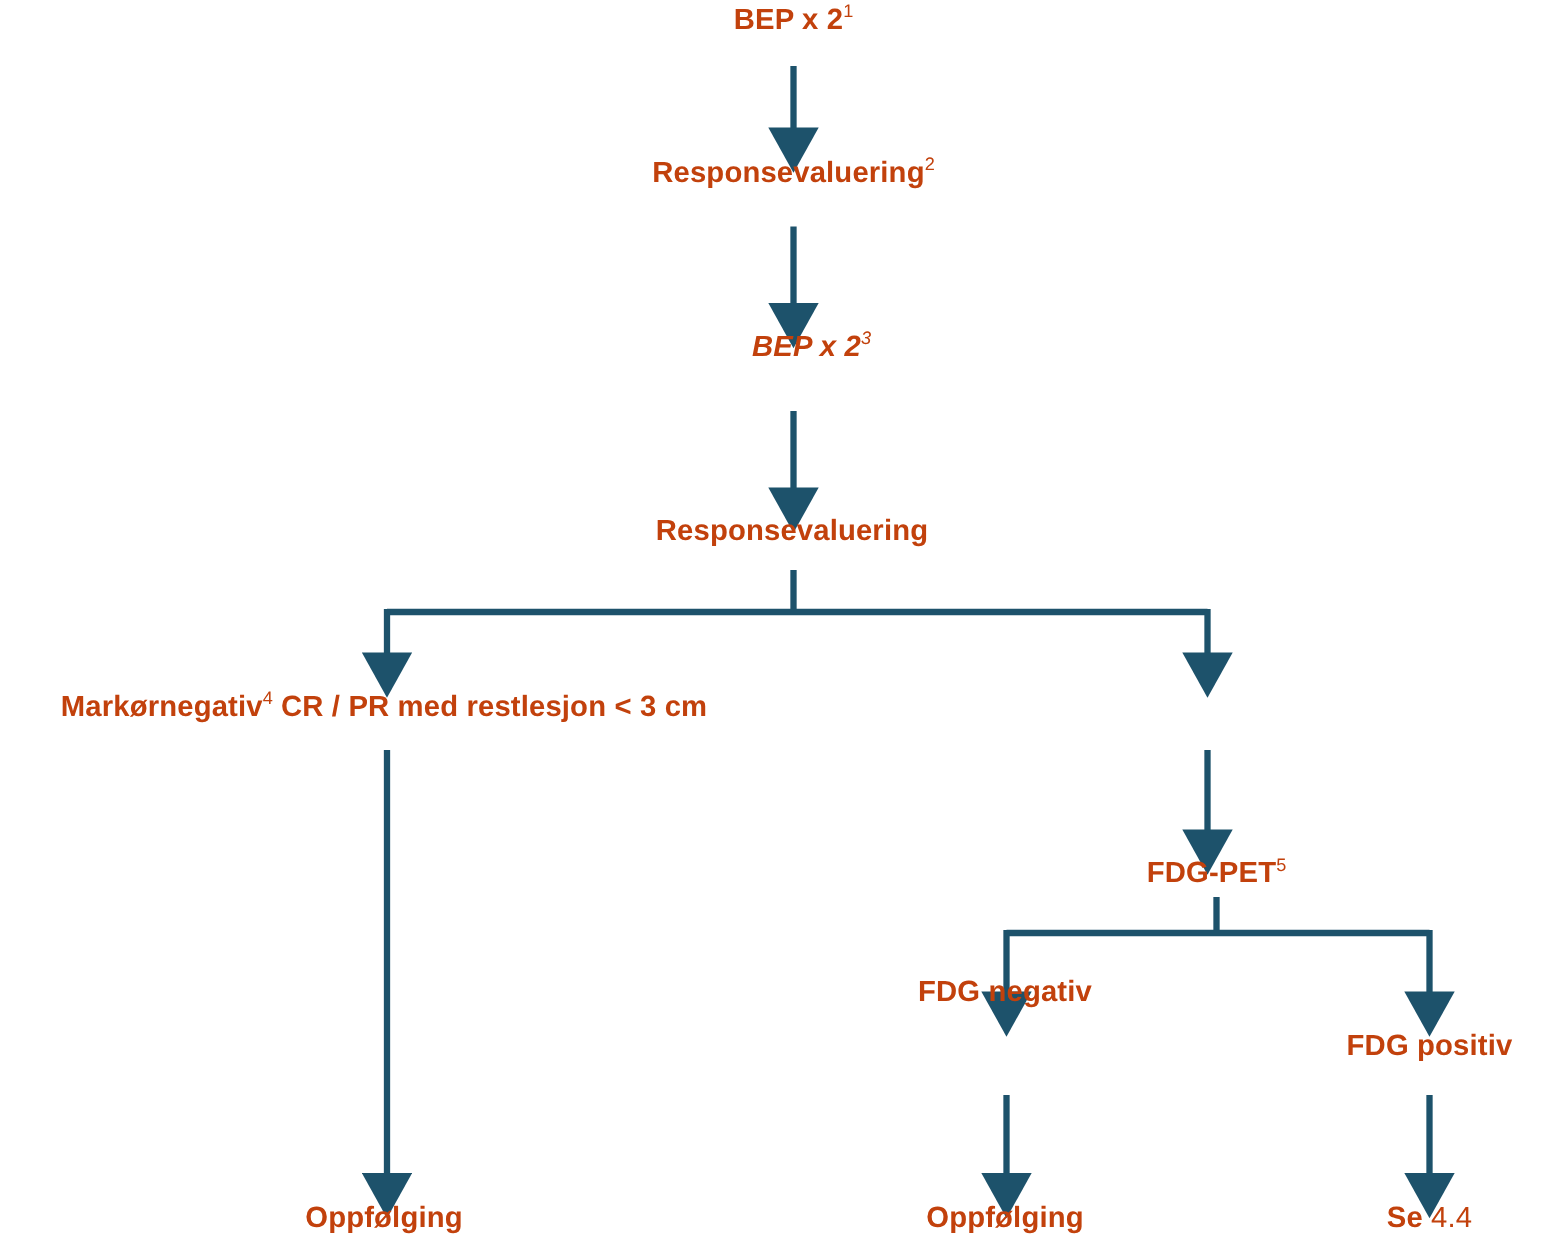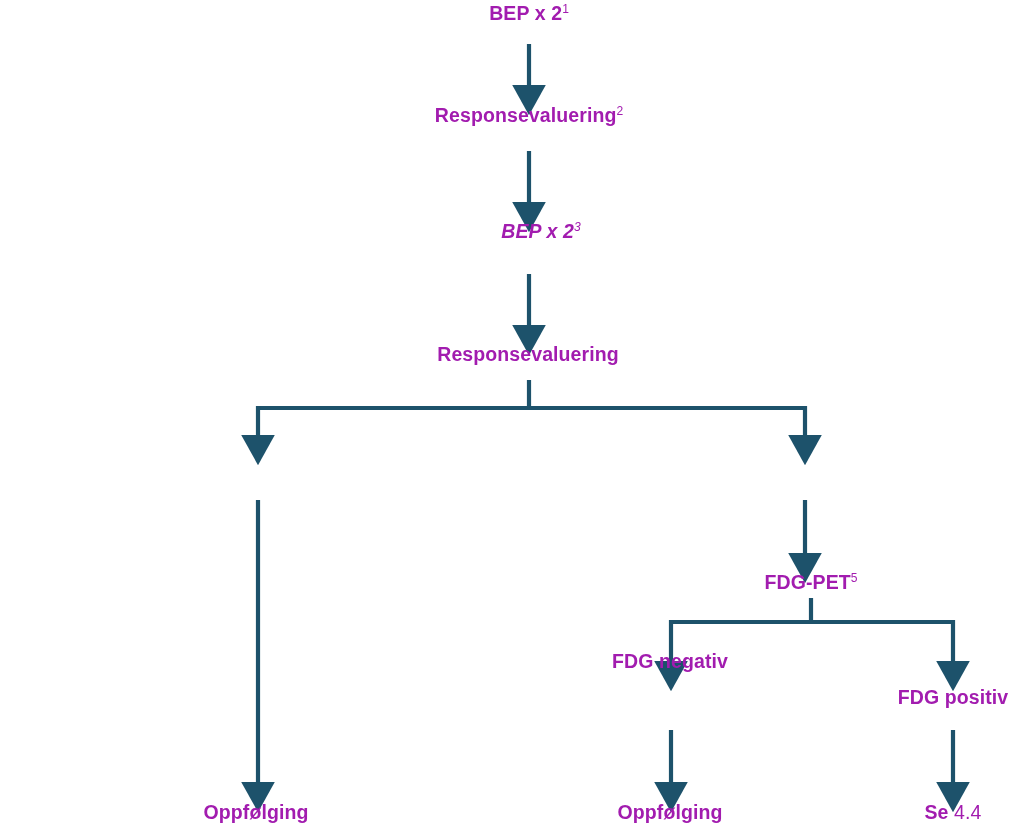--- a/index.html
+++ b/index.html
@@ -21,21 +21,21 @@
   #flow-svg {
     position: absolute;
     left: 0;
     top: 0;
     width: 1031px;
     height: 832px;
   }
   .node {
     position: absolute;
     white-space: nowrap;
-    color: #a21caf;
+    color: #c2410c;
     font-weight: bold;
     font-size: 19.5px;
     line-height: 1;
     letter-spacing: 0.1px;
     transform: translate(-50%, 0);
   }
   .node sup {
     font-size: 0.62em;
     font-weight: normal;
     vertical-align: super;
@@ -96,20 +96,21 @@
   </svg>
 
   <div class="node node-bep1"><span>BEP x 2</span><sup>1</sup></div>
 
   <div class="node node-resp1"><span>Responsevaluering</span><sup>2</sup></div>
 
   <div class="node node-bep2"><span>BEP x 2</span><sup>3</sup></div>
 
   <div class="node node-resp2"><span>Responsevaluering</span></div>
 
+  <div class="node node-left-branch"><span>Markørnegativ</span><sup>4</sup><span> CR / PR med restlesjon &lt; 3 cm</span></div>
 
 
   <div class="node node-fdgpet"><span>FDG-PET</span><sup>5</sup></div>
 
   <div class="node node-fdgneg"><span>FDG negativ</span></div>
 
   <div class="node node-fdgpos"><span>FDG positiv</span></div>
 
   <div class="node node-opp1"><span>Oppfølging</span></div>
 

